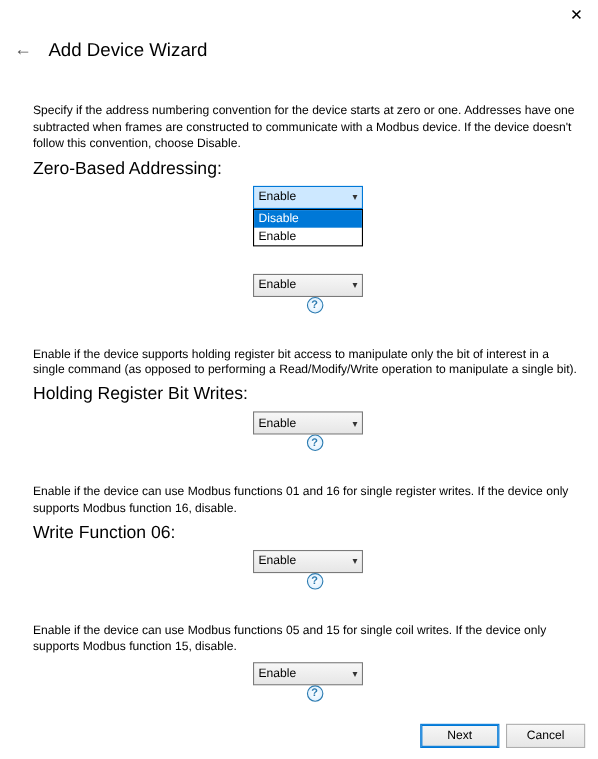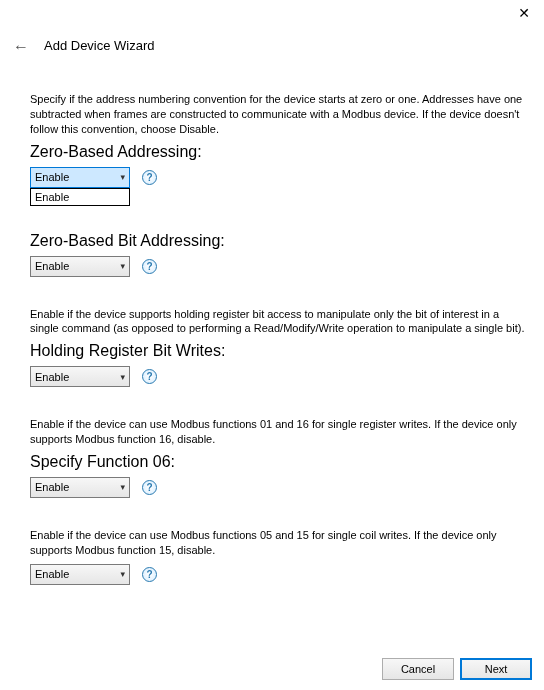--- a/index.html
+++ b/index.html
@@ -33,21 +33,21 @@
   }
   .back-arrow {
     width: 18px;
     text-align: center;
     font-size: 16px;
     color: #555;
     margin-right: 14px;
     line-height: 18px;
   }
   .header-title {
-    font-size: 13px;
+    font-size: 17px;
     color: #000;
   }
   .content {
     padding: 28px 14px 0 30px;
   }
   .section {
     margin-bottom: 30px;
   }
   .desc {
     font-size: 11px;
@@ -56,20 +56,21 @@
     margin-bottom: 6px;
   }
   .field-label {
     font-size: 16px;
     margin-bottom: 6px;
   }
   .field-row {
     display: flex;
     align-items: center;
     position: relative;
+    flex-direction: column;
   }
   .combo {
     width: 100px;
     height: 21px;
     border: 1px solid #7a7a7a;
     background: linear-gradient(#f7f7f7, #e6e6e6);
     font-size: 11px;
     padding: 0 4px;
     position: relative;
     display: flex;
@@ -162,29 +163,29 @@
   <div class="section" style="margin-bottom:44px;">
     <div class="desc">Specify if the address numbering convention for the device starts at zero or one. Addresses have one subtracted when frames are constructed to communicate with a Modbus device. If the device doesn't follow this convention, choose Disable.</div>
     <div class="field-label">Zero-Based Addressing:</div>
     <div class="field-row">
       <div style="position:relative;">
         <div class="combo open">
           <span>Enable</span>
           <span class="arrow">▾</span>
         </div>
         <div class="dropdown-list">
+          <div class="opt sel">Disable</div>
           <div class="opt">Enable</div>
         </div>
       </div>
       <div class="help-icon">?</div>
     </div>
   </div>
 
   <div class="section">
-    <div class="field-label">Zero-Based Bit Addressing:</div>
     <div class="field-row">
       <div class="combo">
         <span>Enable</span>
         <span class="arrow">▾</span>
       </div>
       <div class="help-icon">?</div>
     </div>
   </div>
 
   <div class="section">
@@ -194,21 +195,21 @@
       <div class="combo">
         <span>Enable</span>
         <span class="arrow">▾</span>
       </div>
       <div class="help-icon">?</div>
     </div>
   </div>
 
   <div class="section">
     <div class="desc">Enable if the device can use Modbus functions 01 and 16 for single register writes. If the device only supports Modbus function 16, disable.</div>
-    <div class="field-label">Specify Function 06:</div>
+    <div class="field-label">Write Function 06:</div>
     <div class="field-row">
       <div class="combo">
         <span>Enable</span>
         <span class="arrow">▾</span>
       </div>
       <div class="help-icon">?</div>
     </div>
   </div>
 
   <div class="section">
@@ -218,15 +219,15 @@
         <span>Enable</span>
         <span class="arrow">▾</span>
       </div>
       <div class="help-icon">?</div>
     </div>
   </div>
 
 </div>
 
 <div class="footer">
+  <div class="btn primary">Next</div>
   <div class="btn">Cancel</div>
-  <div class="btn primary">Next</div>
 </div>
 
 </body></html>

